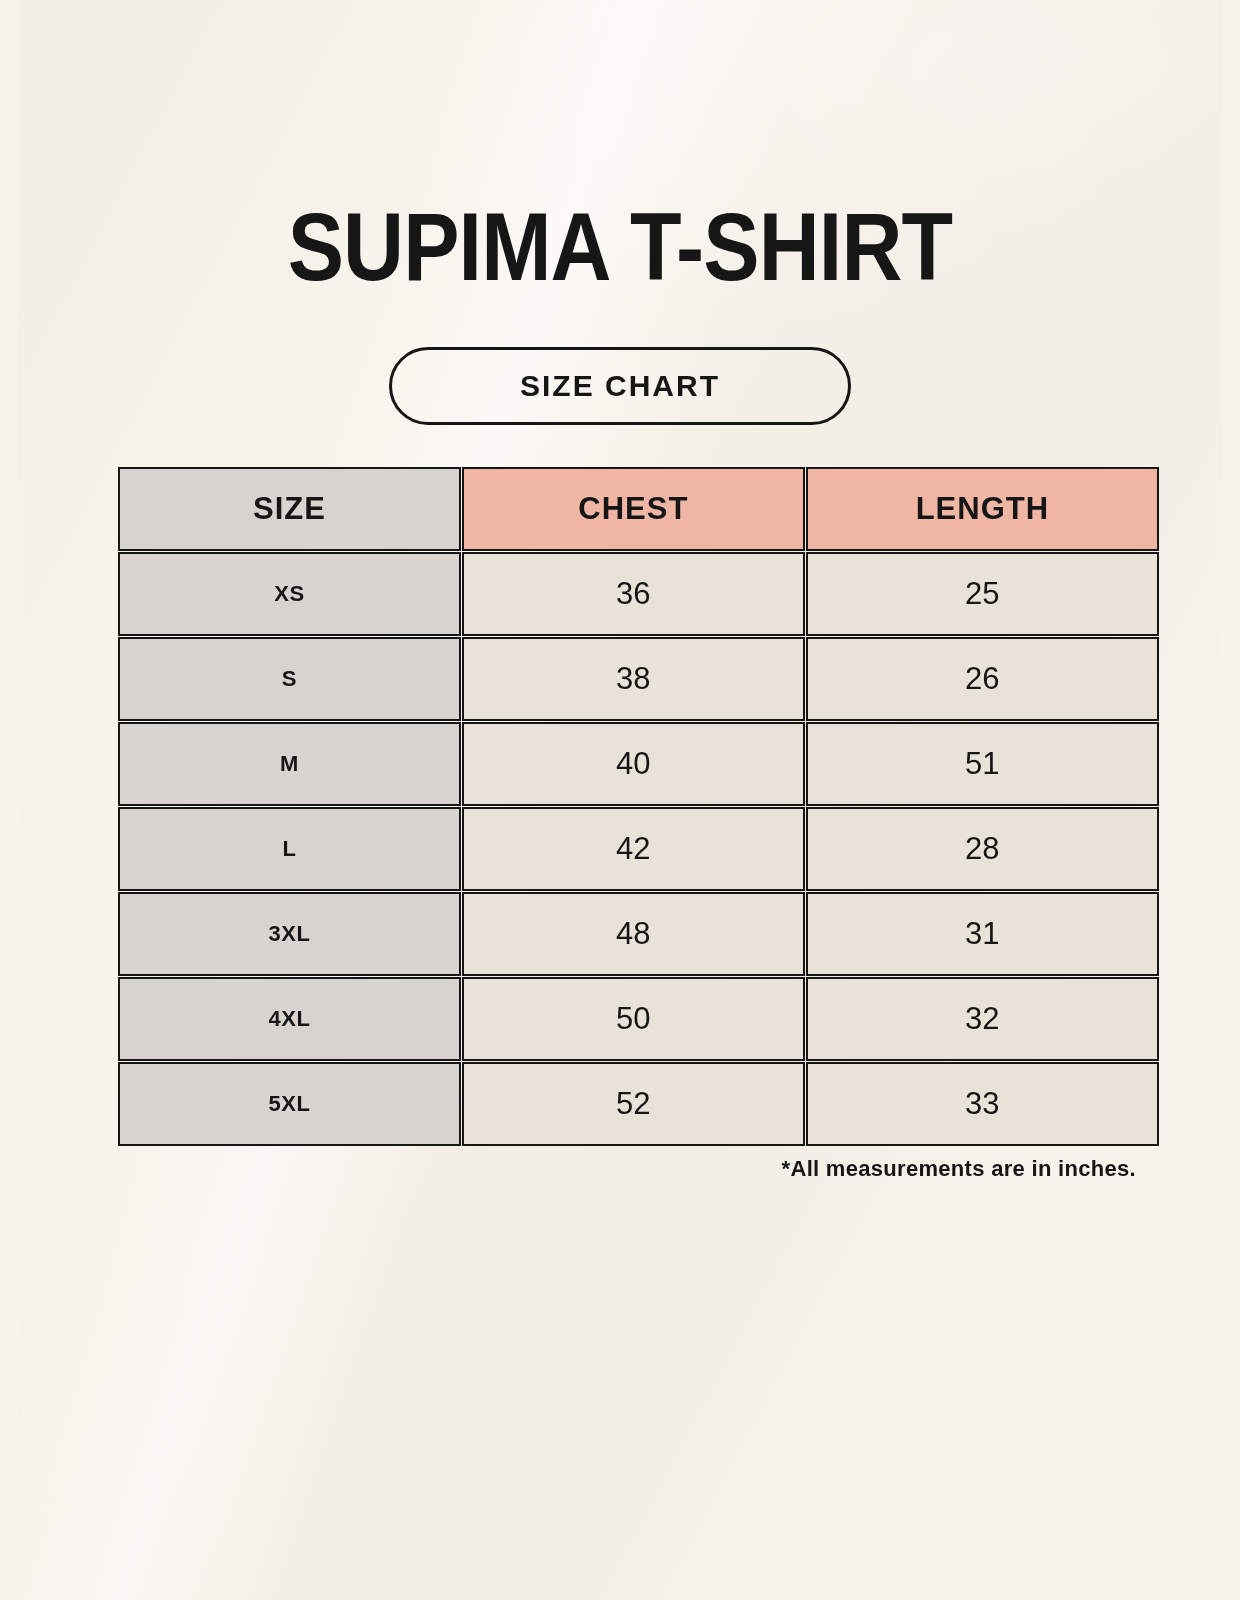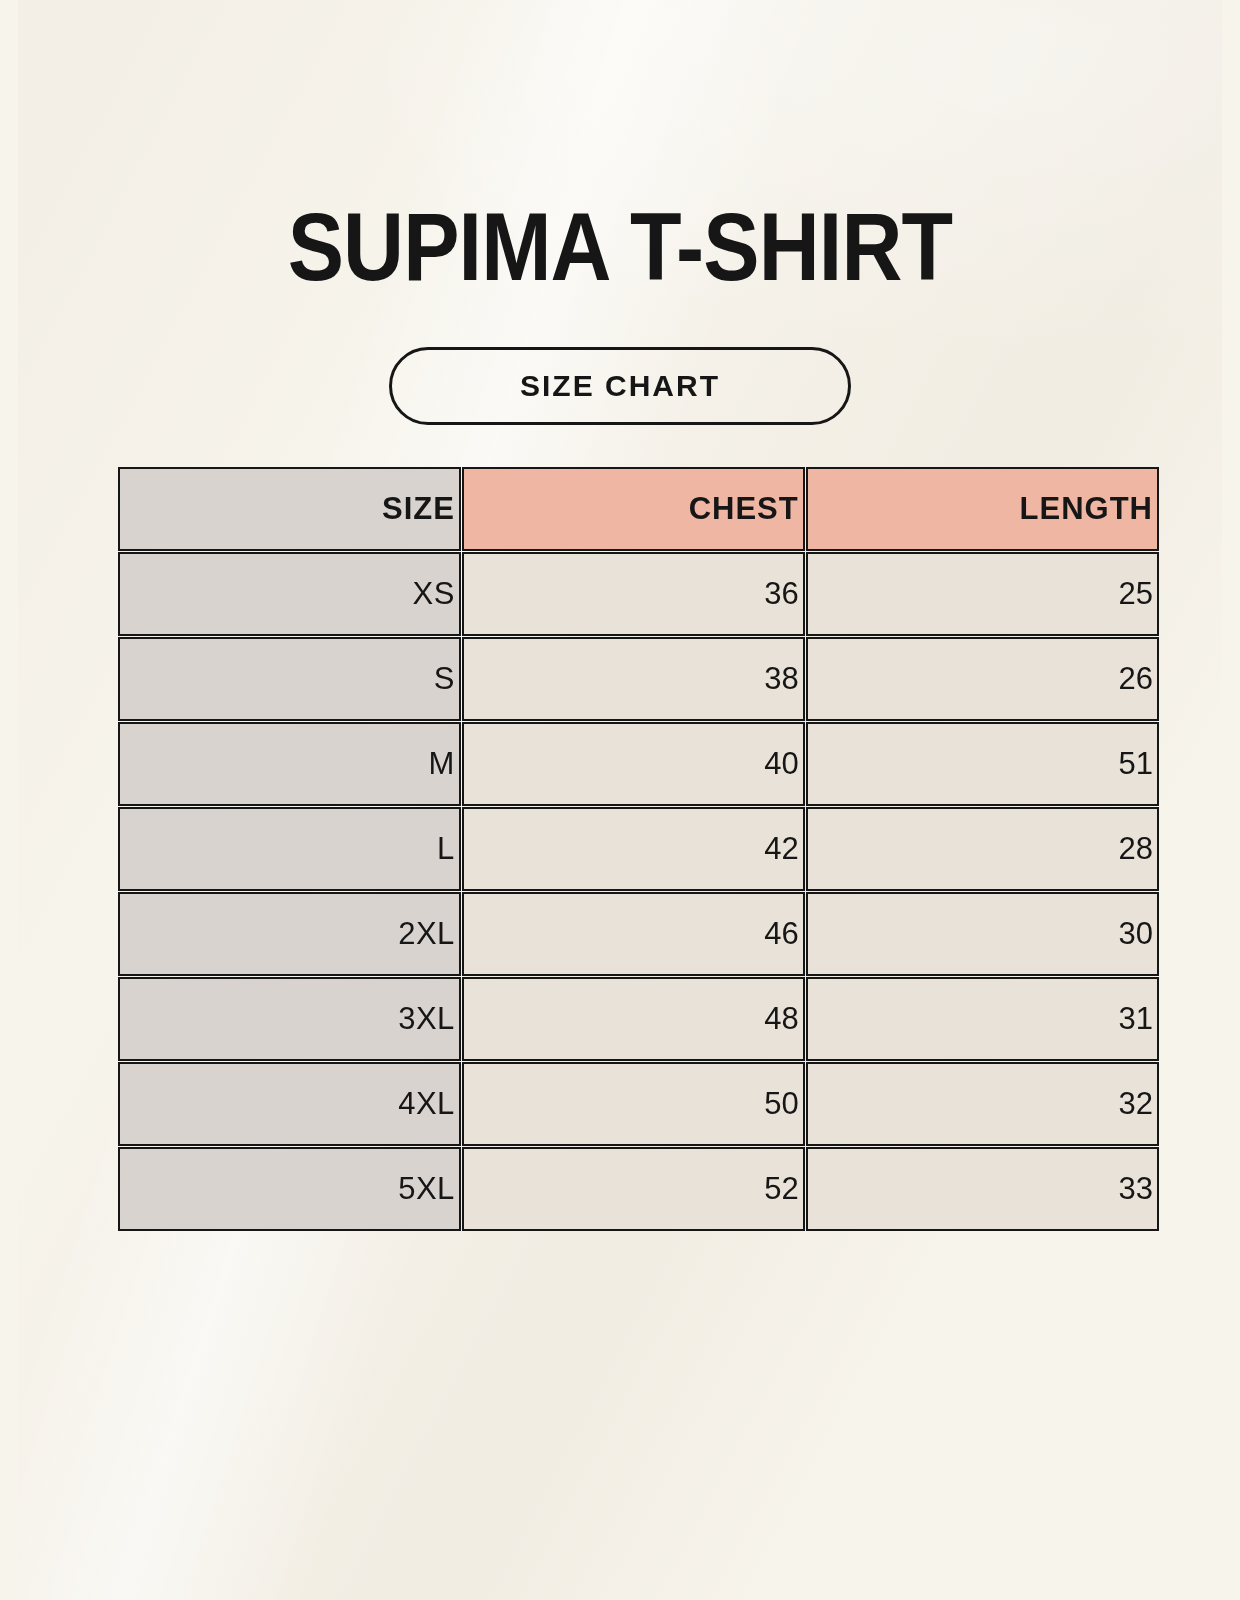--- a/index.html
+++ b/index.html
@@ -75,38 +75,38 @@
     width:1043px;
     table-layout:fixed;
     border-collapse:separate;
     border-spacing:1.5px;
   }
   .size-table col.c1{width:33%;}
   .size-table col.c2{width:33%;}
   .size-table col.c3{width:34%;}
   .size-table th,.size-table td{
     border:2.5px solid var(--border);
-    text-align:right;
+    text-align:center;
     vertical-align:middle;
-    padding:4px;
+    padding:16px;
   }
   .size-table thead tr{height:84px;}
   .size-table tbody tr{height:84px;}
   .size-table thead th{
     font-size:31px;
     font-weight:700;
     letter-spacing:1px;
     background:var(--header_pink);
   }
   .size-table thead th.col-size{
     background:var(--size_column_gray);
   }
   .size-table tbody th{
-    font-size:31px;
-    font-weight:400;
+    font-size:22px;
+    font-weight:700;
     letter-spacing:0.5px;
     background:var(--size_column_gray);
   }
   .size-table tbody td{
     font-size:31px;
     font-weight:400;
     background:var(--cell_beige);
   }
   .footnote{
     position:relative;
@@ -158,36 +158,32 @@
           <th>M</th>
           <td>40</td>
           <td>51</td>
         </tr>
         <tr>
           <th>L</th>
           <td>42</td>
           <td>28</td>
         </tr>
         <tr>
-          <th>2XL</th>
-          <td>46</td>
-          <td>30</td>
-        </tr>
-        <tr>
           <th>3XL</th>
           <td>48</td>
           <td>31</td>
         </tr>
         <tr>
           <th>4XL</th>
           <td>50</td>
           <td>32</td>
         </tr>
         <tr>
           <th>5XL</th>
           <td>52</td>
           <td>33</td>
         </tr>
       </tbody>
   </table>
 
+  <div class="footnote">*All measurements are in inches.</div>
 
 </div>
 
 </body></html>

